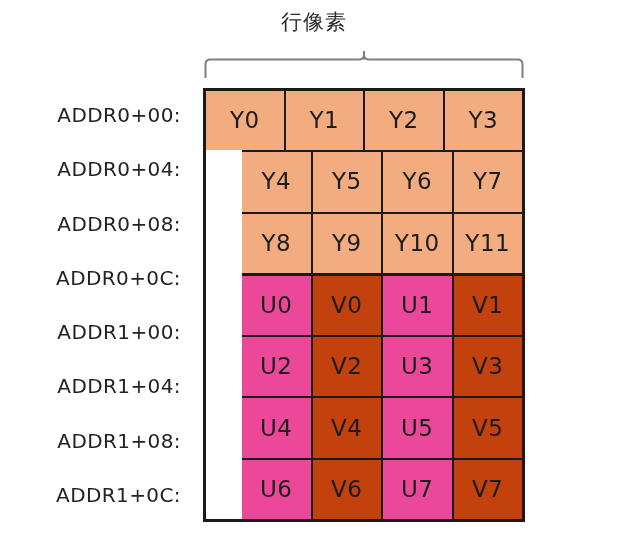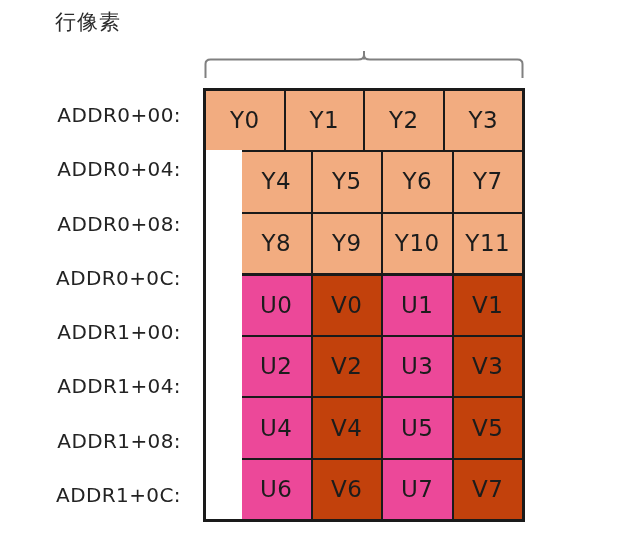--- a/index.html
+++ b/index.html
@@ -15,21 +15,21 @@
     font-family: "DejaVu Sans", "Liberation Sans", sans-serif;
     color: #222222;
   }
 
   
   #title {
     position: absolute;
     left: 0;
     top: 8px;
     width: 518px;
-    text-align: left;
+    text-align: center;
     font-size: 21px;
     line-height: 28px;
     letter-spacing: 1px;
     color: #2b2b2b;
     white-space: nowrap;
   }
   
   #title-inner {
     display: inline-block;
     transform: translateX(55px);

